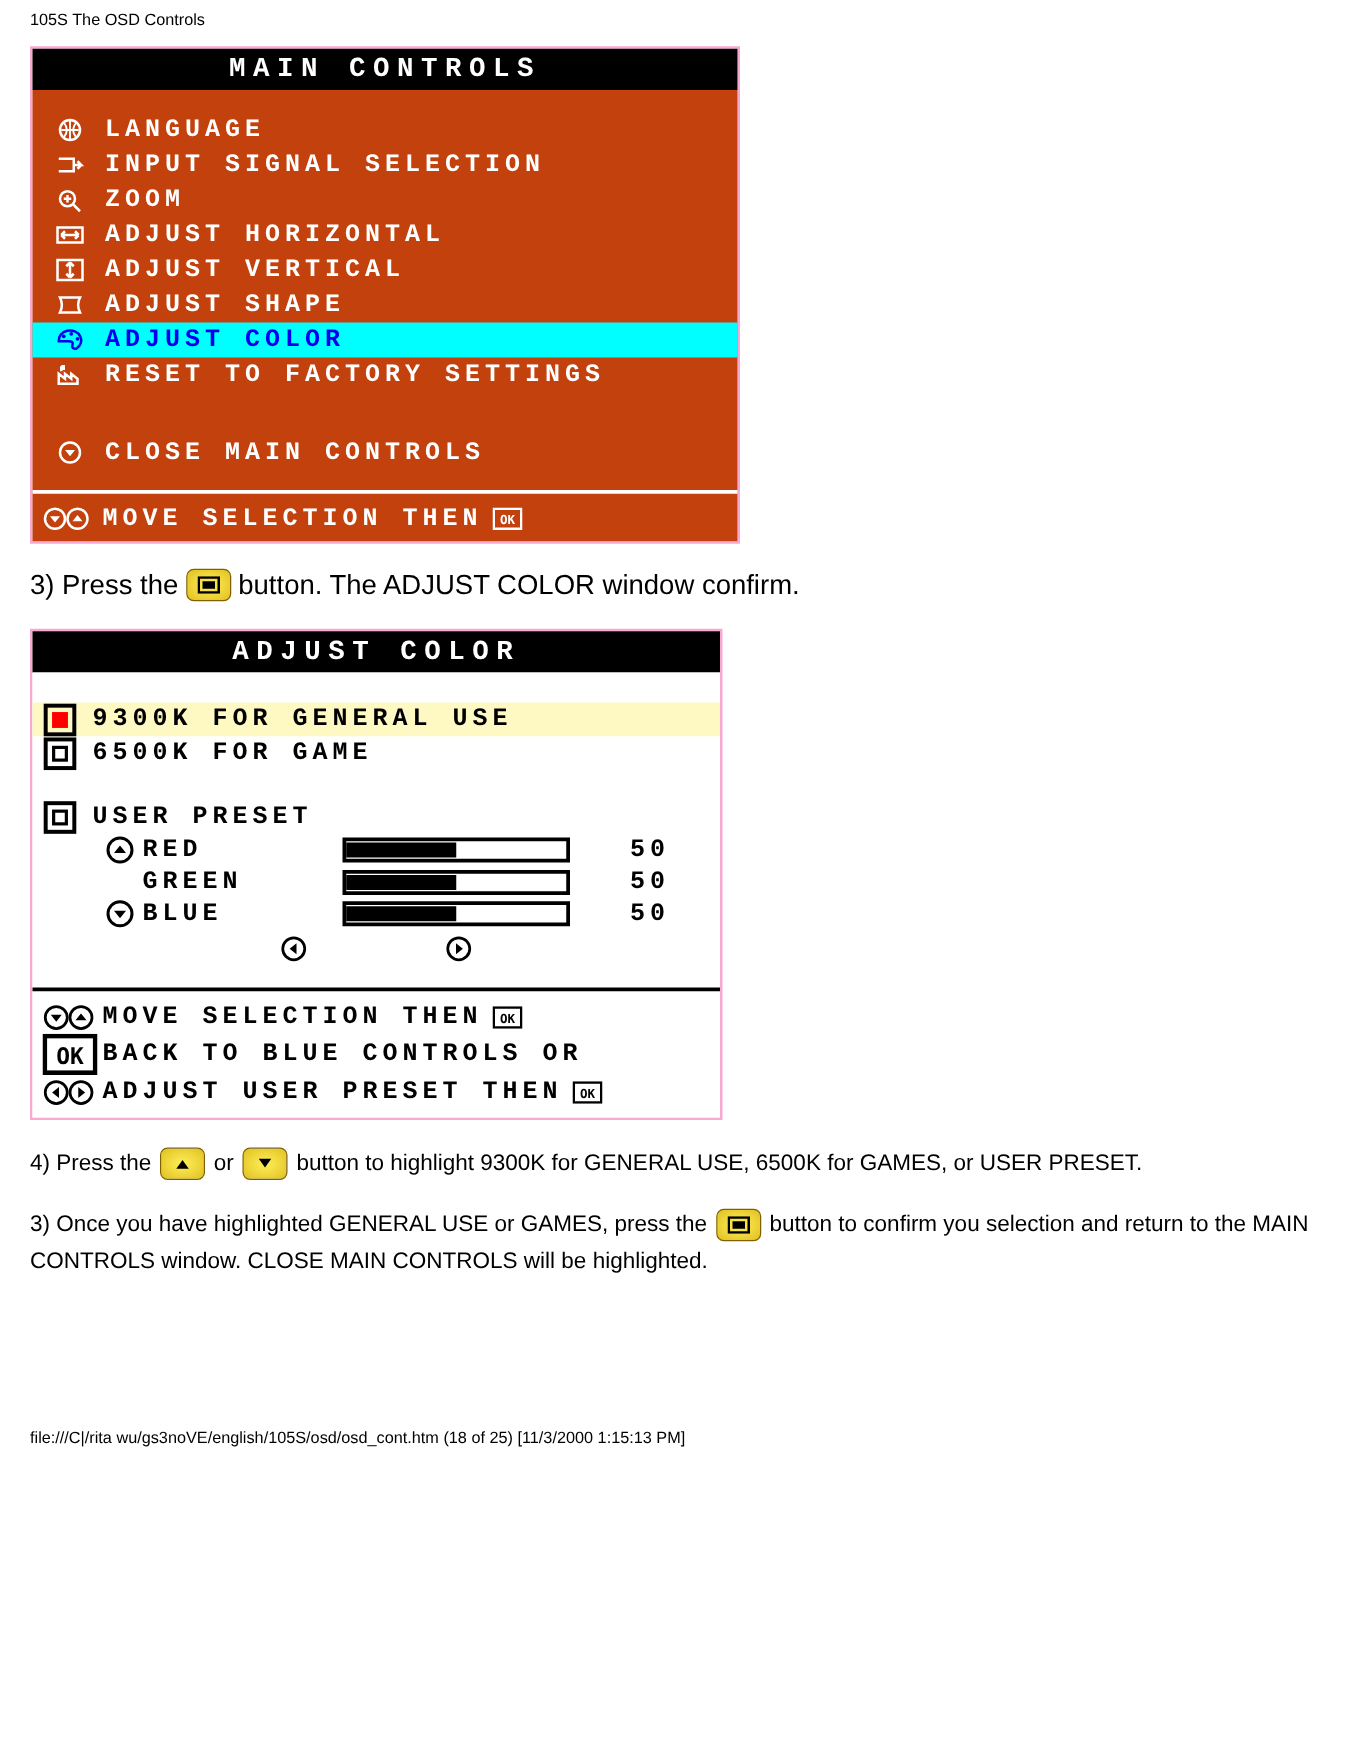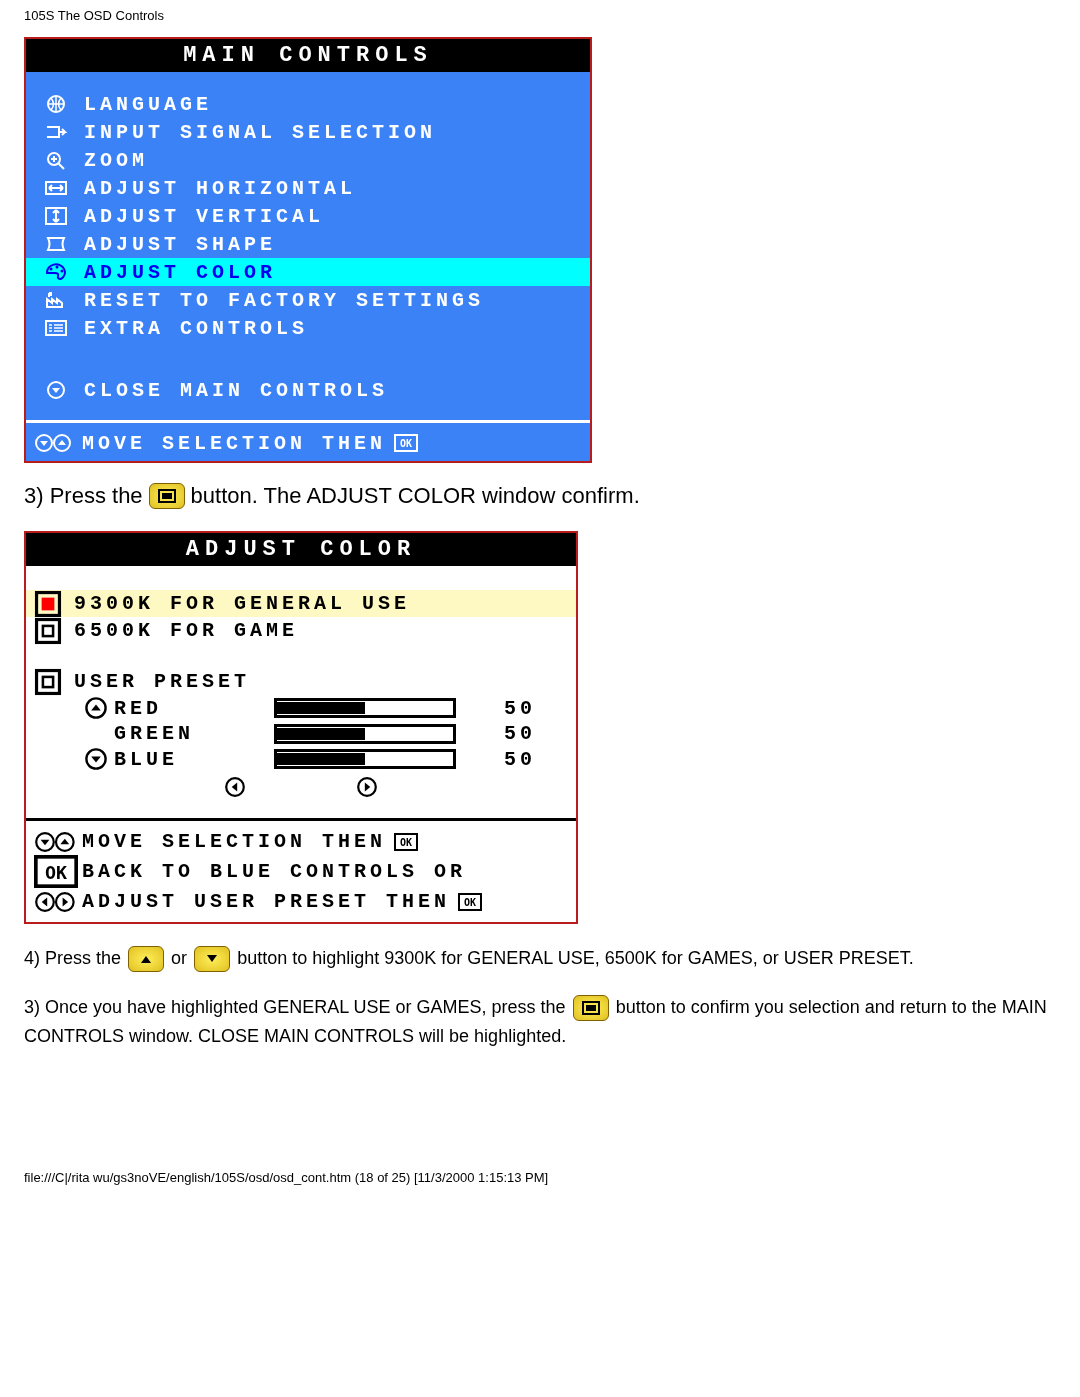--- a/index.html
+++ b/index.html
@@ -9,39 +9,39 @@
   background: #fff;
   width: 1080px;
 }
 .header-text {
   font-size: 13px;
   padding: 8px 0 14px 24px;
   color: #000;
 }
 .osd-panel {
   margin-left: 24px;
-  border: 2px solid #b91c1c;
+  border: 2px solid #f9a8d4;
   font-family: 'Courier New', monospace;
   font-weight: bold;
   letter-spacing: 4px;
   box-sizing: border-box;
 }
 .osd-title {
   background: #000;
   color: #fff;
   text-align: center;
   font-size: 22px;
   padding: 4px 0;
   letter-spacing: 6px;
 }
 .main-panel {
   width: 568px;
 }
 .main-body {
-  background: #3b82f6;
+  background: #c2410c;
   color: #fff;
 }
 .menu-list {
   padding: 18px 0 6px 0;
 }
 .menu-row {
   display: flex;
   align-items: center;
   padding: 2px 6px 2px 12px;
   font-size: 20px;
@@ -274,29 +274,20 @@
           </span>
         <span class="menu-label">ADJUST COLOR</span>
       </div>
       <div class="menu-row">
         <span class="menu-icon">
             <svg viewBox="0 0 26 22">
               <path d="M4 18 v-8 l5 4 v-4 l5 4 v-4 l5 4 v4 z M6 4 v4 M6 4 h2 v2 h-2" fill="none" stroke="#fff" stroke-width="2"></path>
             </svg>
           </span>
         <span class="menu-label">RESET TO FACTORY SETTINGS</span>
-      </div>
-      <div class="menu-row">
-        <span class="menu-icon">
-            <svg viewBox="0 0 26 22">
-              <rect x="3" y="4" width="20" height="14" fill="none" stroke="#fff" stroke-width="2"></rect>
-              <path d="M6 8 h3 m2 0 h9 M6 11 h3 m2 0 h9 M6 14 h3 m2 0 h9" stroke="#fff" stroke-width="1.5"></path>
-            </svg>
-          </span>
-        <span class="menu-label">EXTRA CONTROLS</span>
       </div>
     </div>
     <div class="close-row">
       <span class="menu-icon">
           <svg viewBox="0 0 26 22">
             <circle cx="13" cy="11" r="8" fill="none" stroke="#fff" stroke-width="2"></circle>
             <path d="M9 9 l4 5 l4 -5 z" fill="#fff"></path>
           </svg>
         </span>
       <span class="menu-label">CLOSE MAIN CONTROLS</span>

